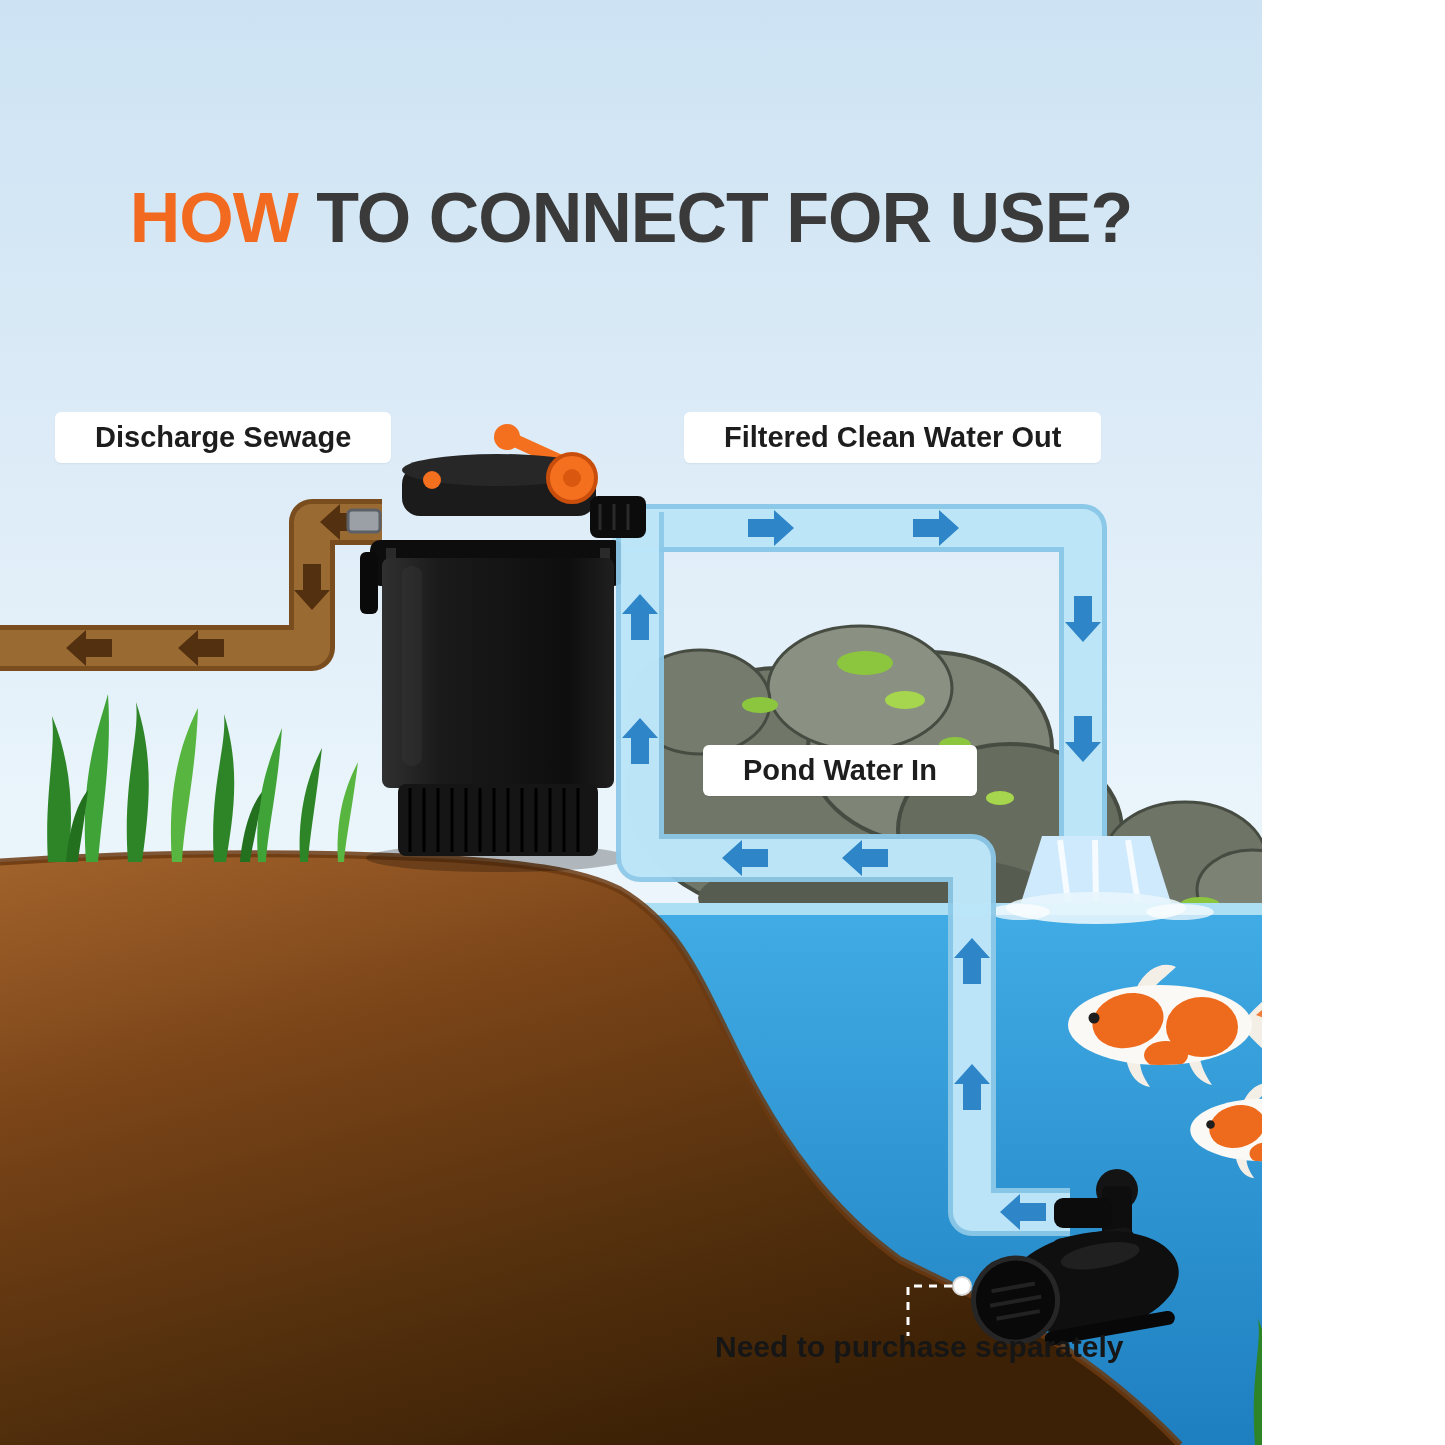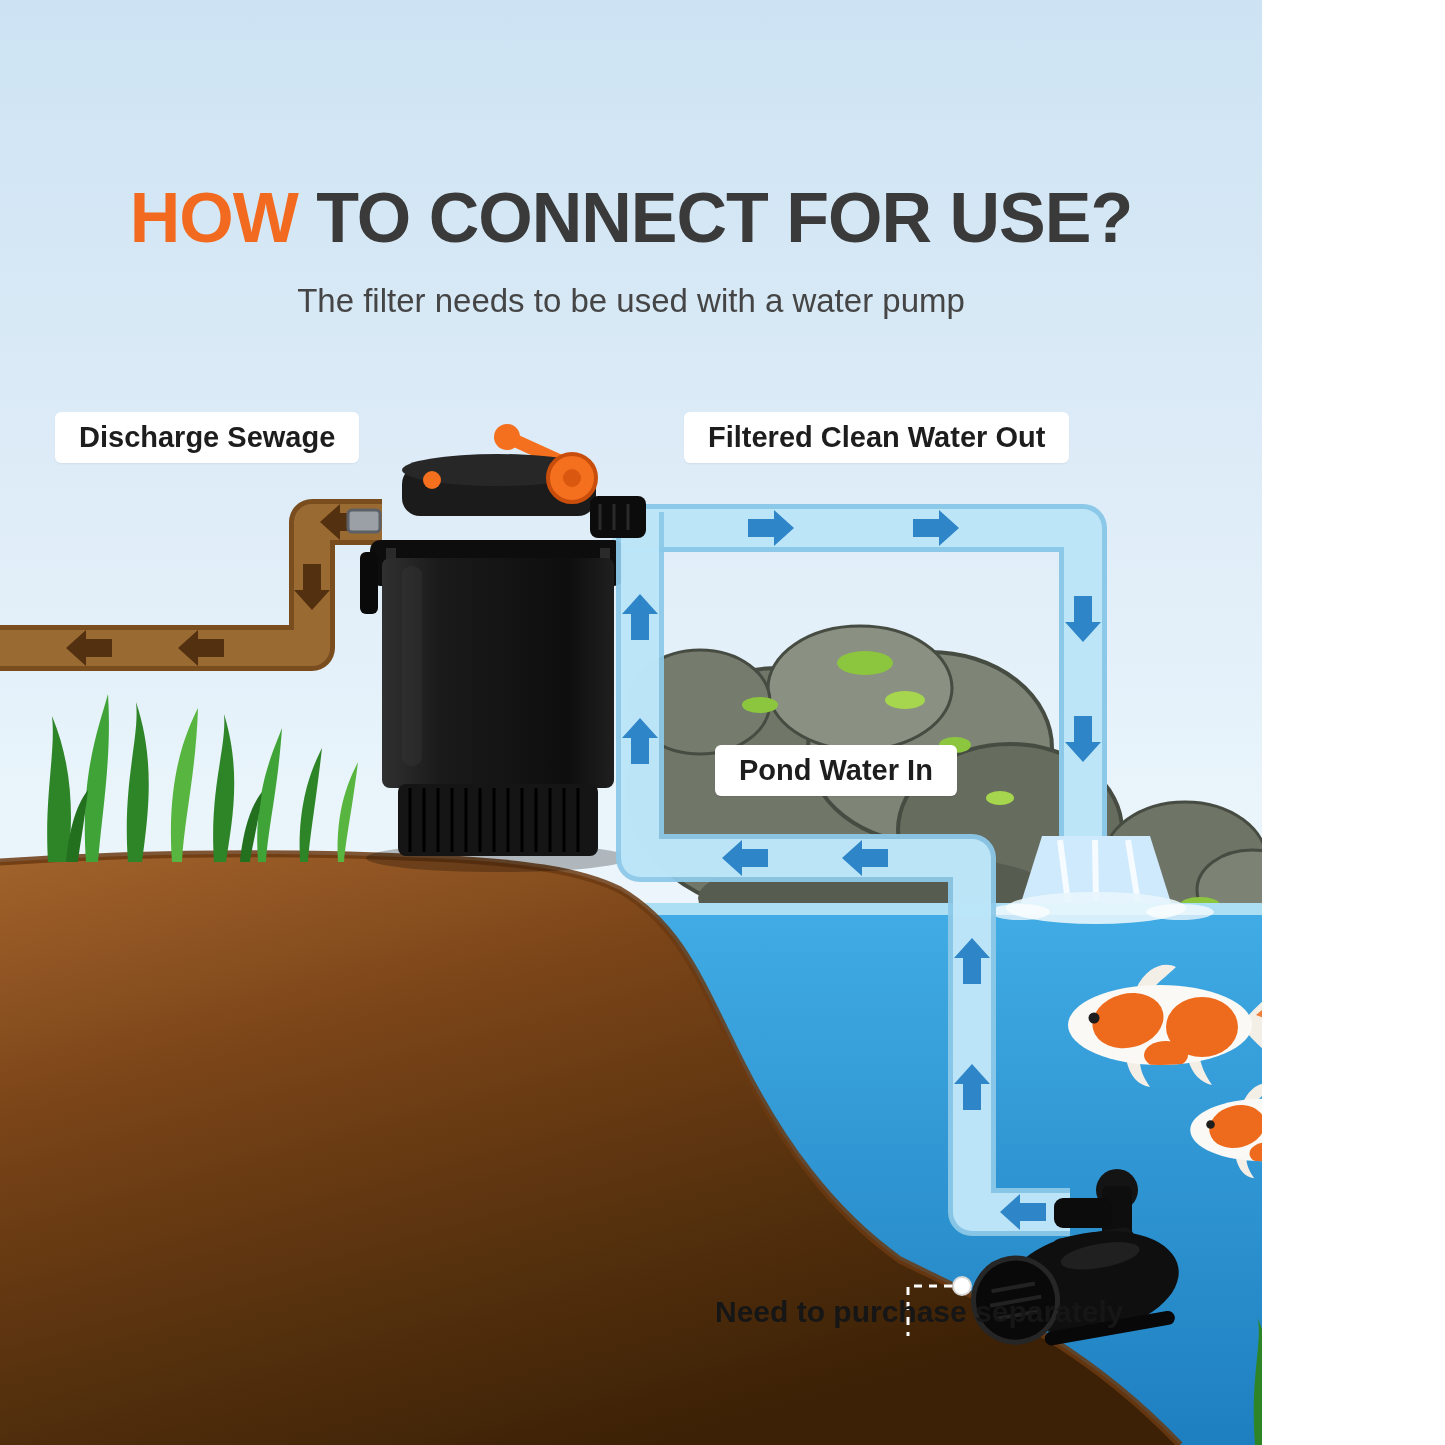--- a/index.html
+++ b/index.html
@@ -13,28 +13,28 @@
     position:absolute;left:0;top:178px;width:100%;text-align:center;
     font-size:70px;font-weight:bold;letter-spacing:-1px;color:#3A3A3A;line-height:80px;
   }
   .title .hl{color:#F26A1F;}
   .subtitle{
     position:absolute;left:0;top:280px;width:100%;text-align:center;
     font-size:33px;color:#454545;line-height:42px;
   }
   .tag{
     position:absolute;background:#FFFFFF;border-radius:6px;
-    padding:9px 24px;font-size:29px;font-weight:bold;color:#1D1D1D;white-space:nowrap;
+    padding:9px 40px;font-size:29px;font-weight:bold;color:#1D1D1D;white-space:nowrap;
     box-shadow:0 1px 2px rgba(0,0,0,0.06);
   }
   .tag-discharge{left:55px;top:412px;}
   .tag-cleanout{left:684px;top:412px;}
-  .tag-pondin{left:703px;top:745px;margin-left:12px;}
+  .tag-pondin{left:703px;top:745px;}
   .note{
-    position:absolute;left:715px;top:1295px;font-size:30px;font-weight:600;color:#161616;white-space:nowrap;
+    position:absolute;left:715px;top:1330px;font-size:30px;font-weight:600;color:#161616;white-space:nowrap;
   }
 </style>
 </head>
 <body>
 
 <div class="stage">
 
   <svg class="scene-svg" viewBox="0 0 1445 1445" aria-hidden="true">
     <defs>
       <linearGradient id="dirtGrad" x1="0" y1="0" x2="0.55" y2="1">
@@ -241,20 +241,19 @@
       <path d="M1368,1445 C1362,1380 1380,1345 1390,1322 C1388,1380 1378,1415 1376,1445 Z" fill="#58B53F"></path>
       <path d="M1404,1445 C1400,1388 1414,1355 1422,1336 C1418,1390 1412,1420 1410,1445 Z" fill="#2E8527"></path>
       <path d="M1434,1445 C1430,1395 1440,1368 1445,1352 L1445,1445 Z" fill="#3FA337"></path>
       <path d="M1315,1445 C1318,1408 1326,1390 1332,1382 C1329,1412 1324,1430 1322,1445 Z" fill="#23701F"></path>
     </g>
   </svg>
 
   <div class="title">
     <span class="hl">HOW</span><span> TO CONNECT FOR USE?</span>
   </div>
-  <div class="subtitle">The filter needs to be used with a water pump</div>
 
   <div class="tag tag-discharge">Discharge Sewage</div>
   <div class="tag tag-cleanout">Filtered Clean Water Out</div>
   <div class="tag tag-pondin">Pond Water In</div>
   <div class="note">Need to purchase separately</div>
 
 </div>
 
 </body></html>

